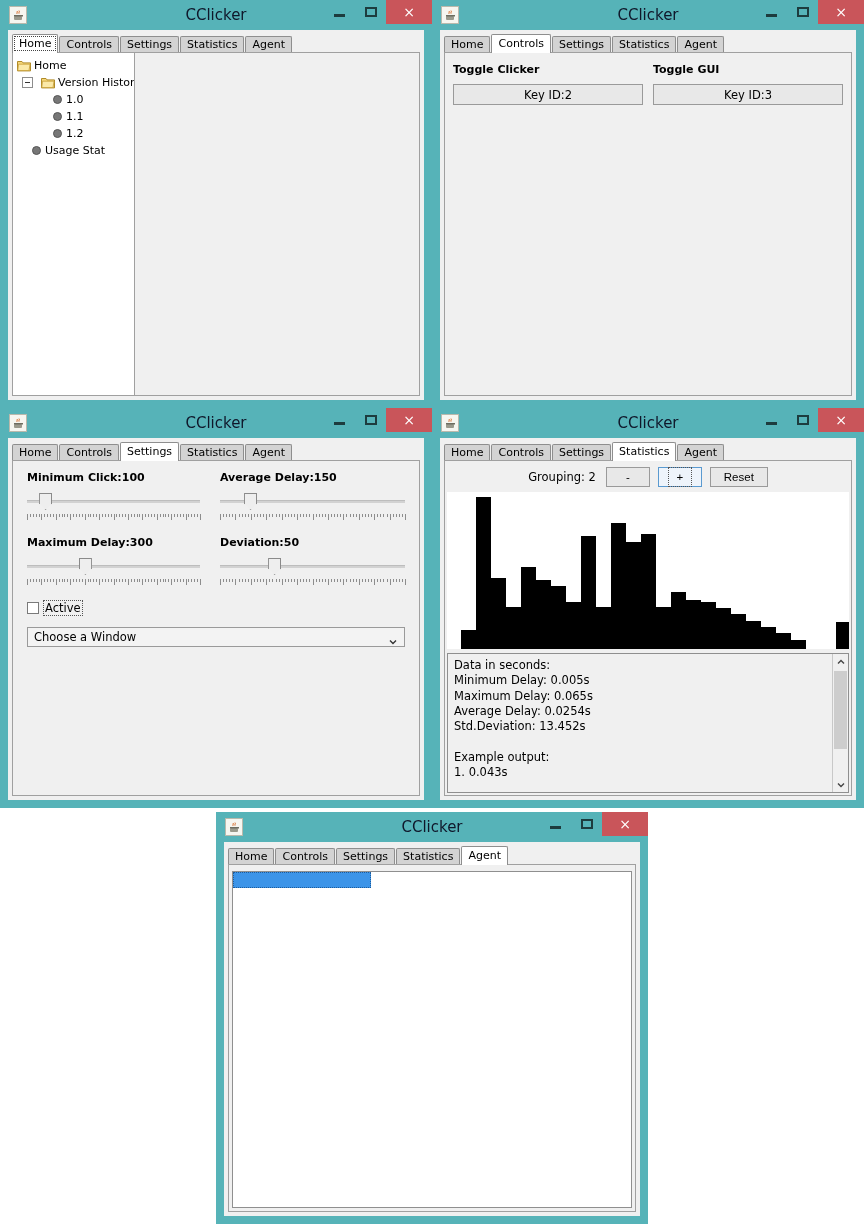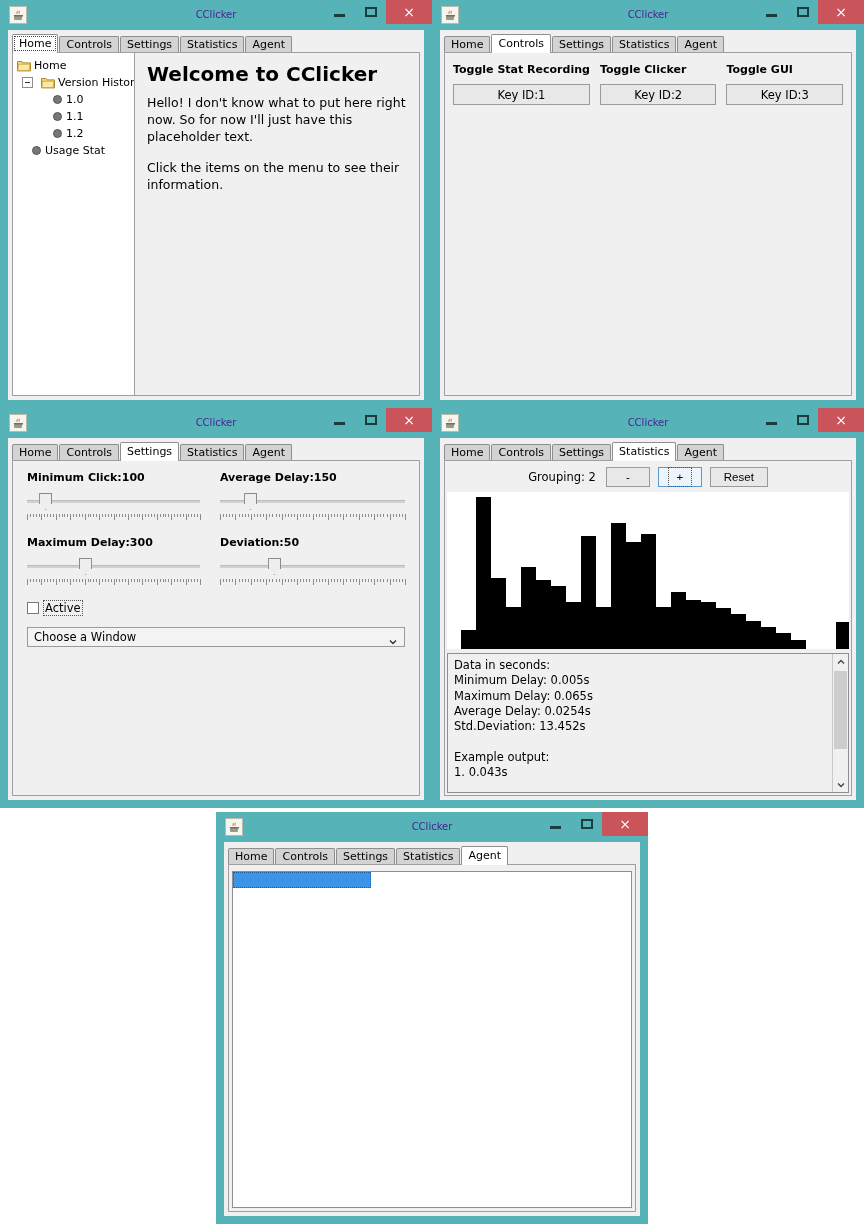--- a/index.html
+++ b/index.html
@@ -11,21 +11,21 @@
     position:relative;overflow:hidden;
     -webkit-font-smoothing:none;
   }
   .win{position:absolute;background:#56b3b8;box-sizing:border-box;}
   .titlebar{height:30px;position:relative;}
   .tb-icon{position:absolute;left:9px;top:6px;width:18px;height:18px;
     background:#f6f6f0;border:1px solid #b9b9ac;box-sizing:border-box;
     display:flex;align-items:center;justify-content:center;}
   .tb-icon svg{display:block;}
   .tb-title{position:absolute;left:0;right:0;top:0;height:30px;line-height:30px;
-    text-align:center;color:#4c1d95;font-size:10px;font-family:"DejaVu Sans","Liberation Sans",sans-serif;}
+    text-align:center;color:#0f172a;font-size:15px;font-family:"DejaVu Sans","Liberation Sans",sans-serif;}
   .tb-buttons{position:absolute;right:0;top:0;height:30px;display:flex;align-items:flex-start;}
   .tb-btn{width:31px;height:24px;display:flex;align-items:center;justify-content:center;
     color:#22464a;}
   .tb-btn.close{width:46px;height:24px;background:#c9555a;color:#fff;font-size:14px;}
   .tb-min-glyph{display:block;width:11px;height:3px;background:#1d3c3e;margin-top:6px;}
   .tb-max-glyph{display:block;width:12px;height:10px;border:2px solid #1d3c3e;box-sizing:border-box;}
   .client{position:absolute;left:8px;right:8px;top:30px;bottom:8px;
     background:#f0f0f0;box-sizing:border-box;}
 
   
@@ -180,25 +180,20 @@
           </div>
           <div class="tnode" style="padding-left:36px;">
             <span class="bullet"></span>
             <span>1.2</span>
           </div>
           <div class="tnode" style="padding-left:15px;">
             <span class="bullet"></span>
             <span>Usage Stat</span>
           </div>
         </div>
-        <div class="info-pane">
-          <h1 class="info-h1">Welcome to CClicker</h1>
-          <p class="info-p">Hello! I don't know what to put here right now. So for now I'll just have this placeholder text.</p>
-          <p class="info-p">Click the items on the menu to see their information.</p>
-        </div>
       </div>
     </div>
   </div>
 </div>
 
 <div class="win" style="left:432px;top:0;width:432px;height:408px;">
   <div class="titlebar">
     <div class="tb-icon">
       <svg width="13" height="13" viewBox="0 0 13 13">
           <rect x="2" y="7" width="8" height="4" rx="1" fill="#9a9a8c"></rect>
@@ -222,24 +217,20 @@
       <div class="tabrow">
         <div class="tab">Home</div>
         <div class="tab active">Controls</div>
         <div class="tab">Settings</div>
         <div class="tab">Statistics</div>
         <div class="tab">Agent</div>
       </div>
     </div>
     <div class="tabbody">
       <div class="ctrl-wrap">
-        <div class="ctrl-col">
-          <div class="ctrl-label">Toggle Stat Recording</div>
-          <button class="jbutton">Key ID:1</button>
-        </div>
         <div class="ctrl-col">
           <div class="ctrl-label">Toggle Clicker</div>
           <button class="jbutton">Key ID:2</button>
         </div>
         <div class="ctrl-col" style="padding-right:0;">
           <div class="ctrl-label">Toggle GUI</div>
           <button class="jbutton">Key ID:3</button>
         </div>
       </div>
     </div>

